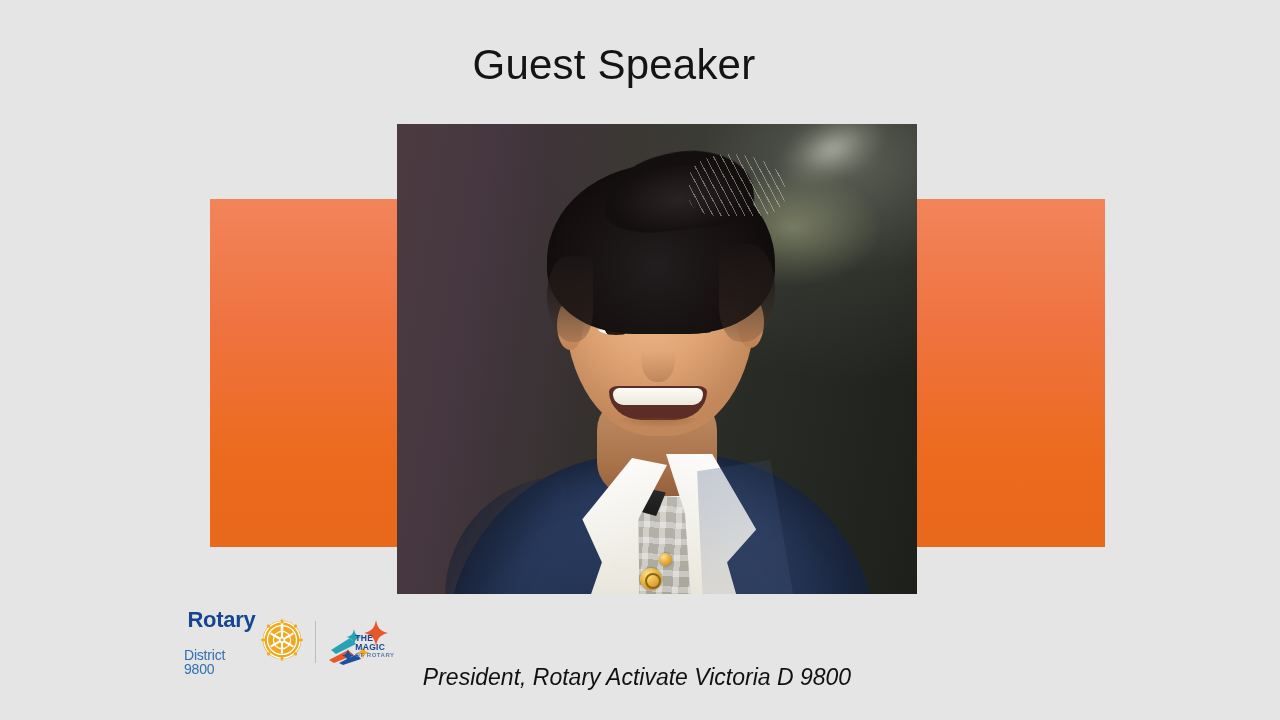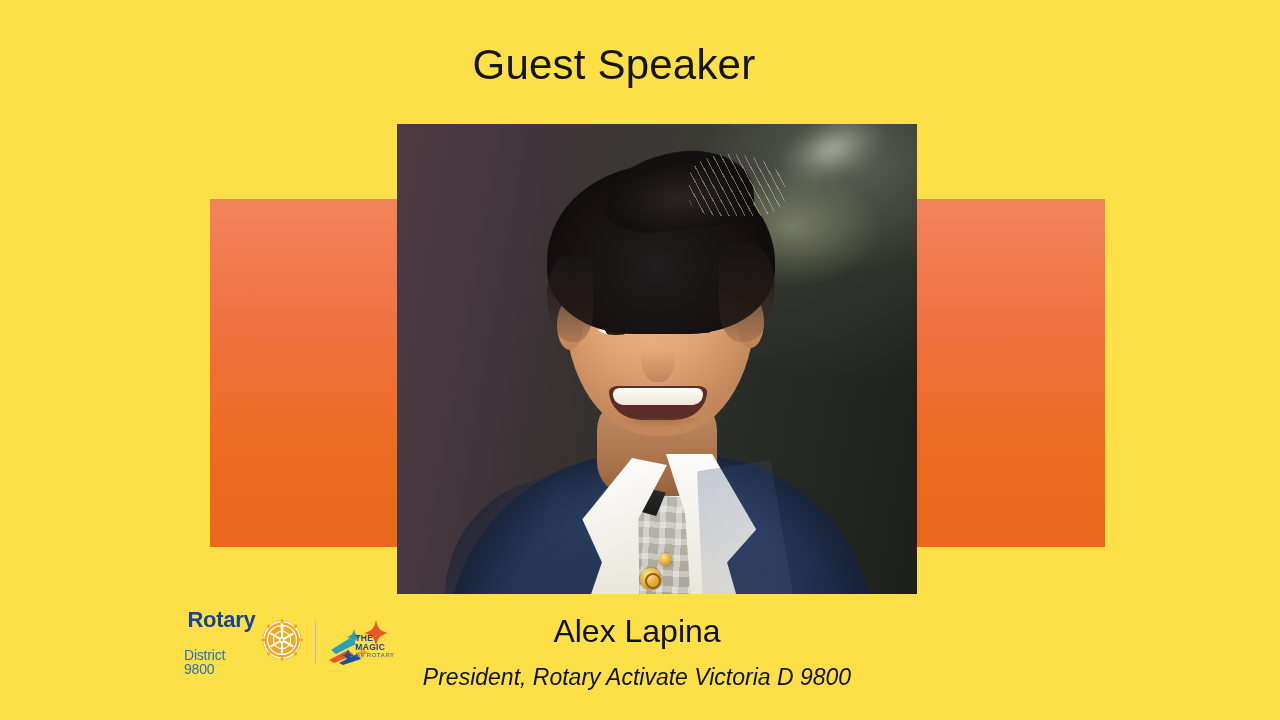--- a/index.html
+++ b/index.html
@@ -10,21 +10,21 @@
   body {
     width: 1280px;
     height: 720px;
     overflow: hidden;
     font-family: "Liberation Sans", sans-serif;
     position: relative;
   }
   .slide {
     position: absolute;
     inset: 0;
-    background: #fde047;
+    background: #e5e5e5;
   }
 
   
   .slide-title {
     position: absolute;
     left: 0;
     top: 40px;
     width: 1228px;       
     text-align: center;
     font-size: 42px;
@@ -388,21 +388,20 @@
       </div>
       <div class="chin-shadow"></div>
       <div class="hair"></div>
       <div class="hair-fade-l"></div>
       <div class="hair-fade-r"></div>
       <div class="hair-quiff"></div>
       <div class="hair-spikes"></div>
     </div>
   </div>
 
-  <div class="speaker-name">Alex Lapina</div>
   <div class="speaker-role">President, Rotary Activate Victoria D 9800</div>
 
   <div class="logo-lockup">
 
     <div class="rotary-mark">
       <div class="rotary-words">
         <span class="rotary-word">Rotary</span>
         <span class="rotary-district">District 9800</span>
       </div>
 

